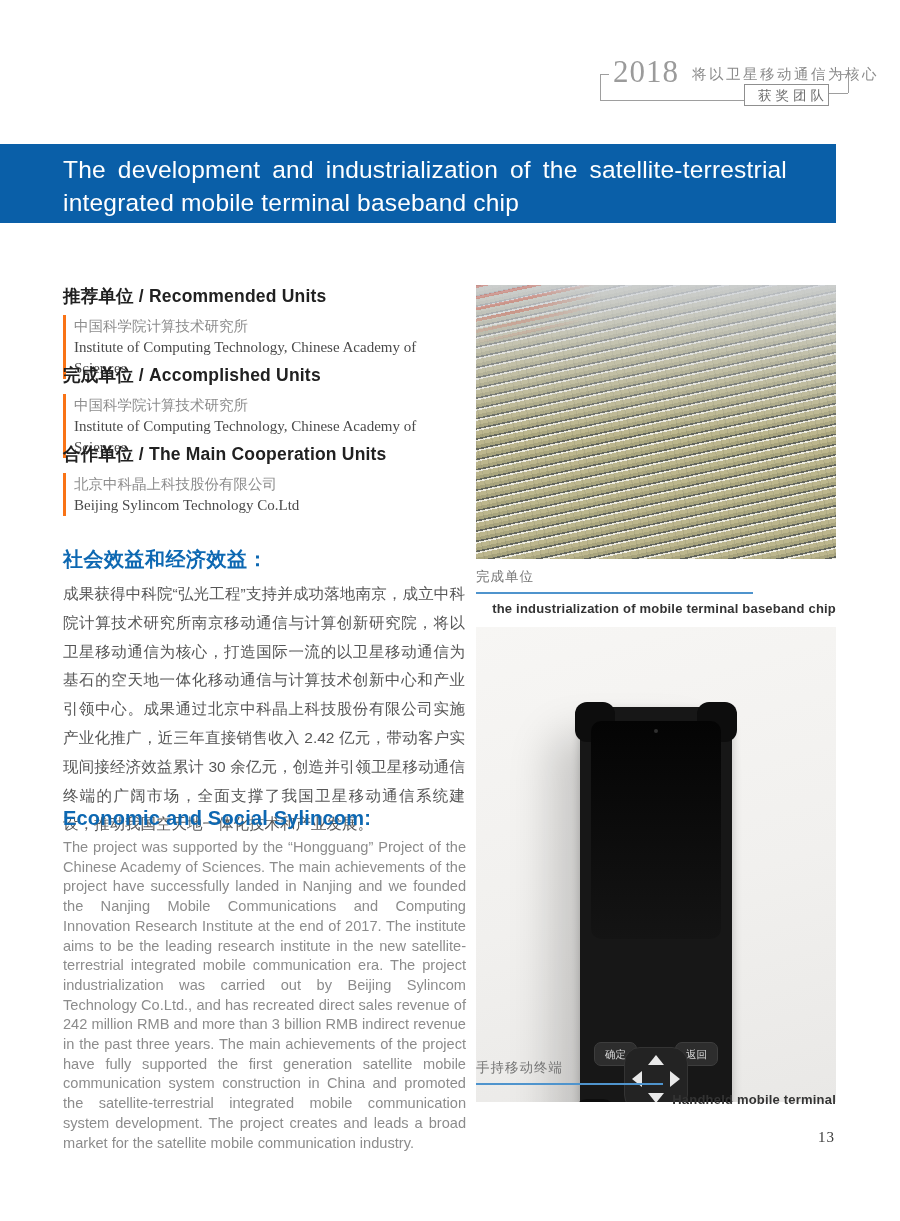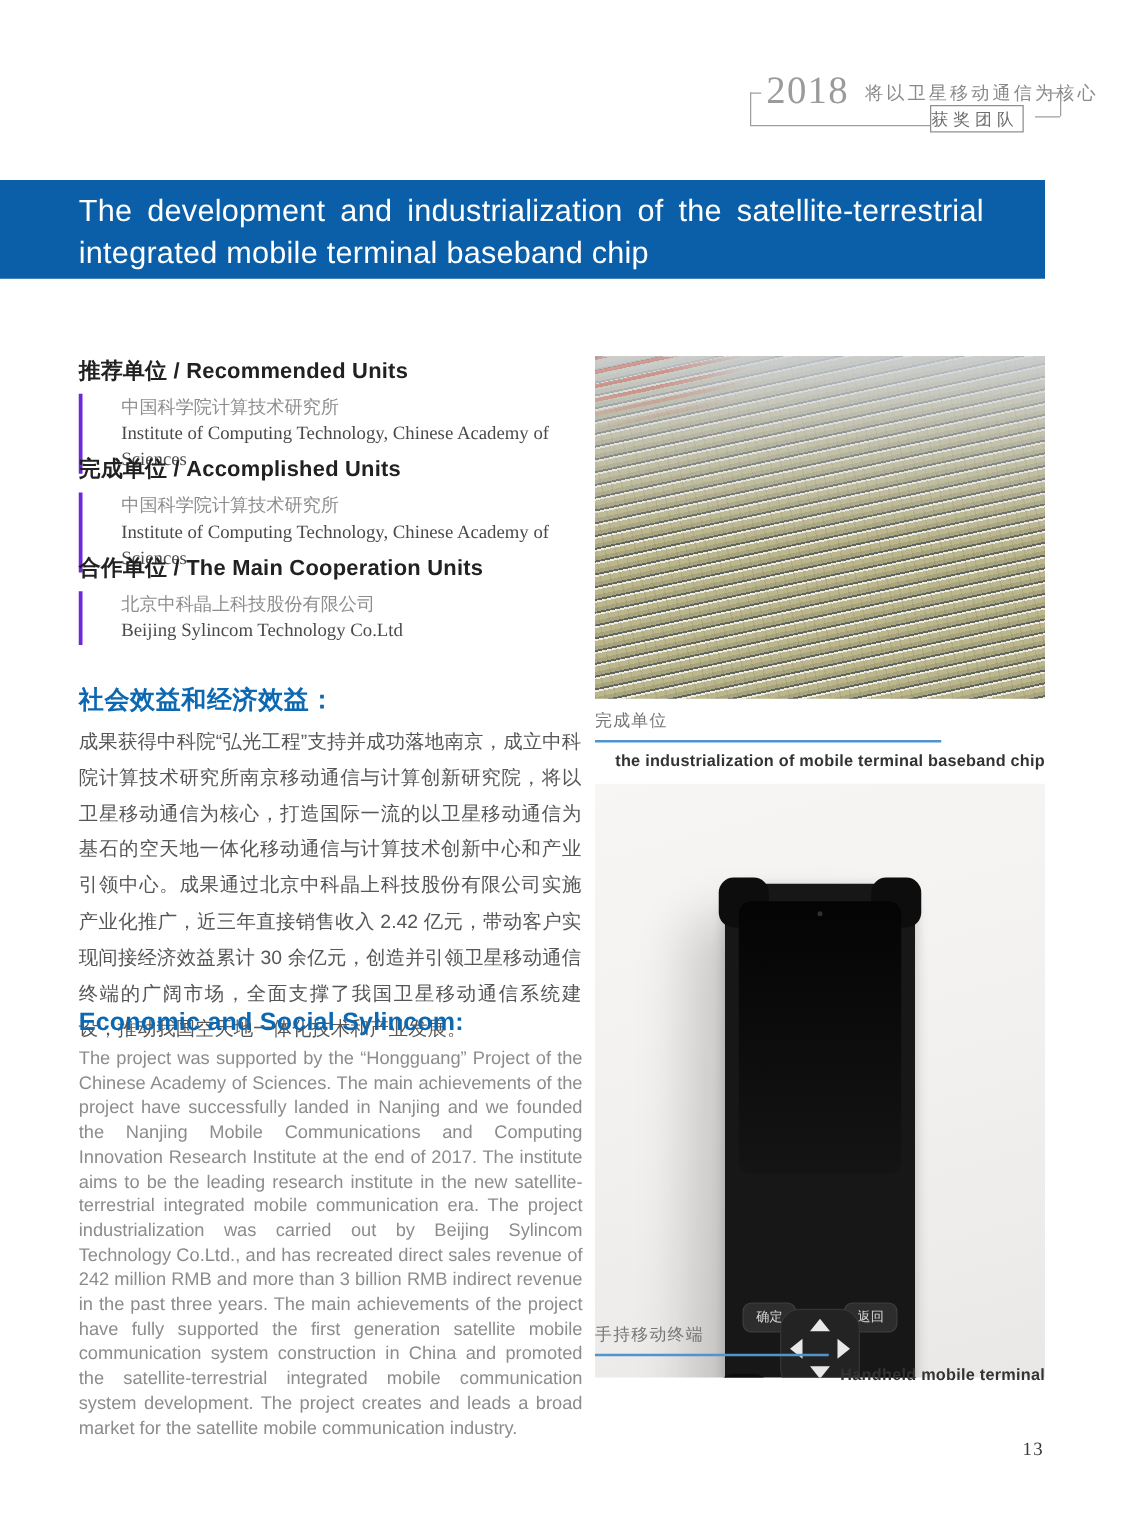--- a/index.html
+++ b/index.html
@@ -22,35 +22,35 @@
   }
   .hline { position:absolute; background:#9e9e9e; height:1px; }
   .vline { position:absolute; background:#9e9e9e; width:1px; }
   .l-tick { left:0; top:18px; width:9px; }
   .l-vert { left:0; top:18px; height:26px; }
   .l-bottom { left:0; top:44px; width:144px; }
   .r-tick { left:238px; top:18px; width:10px; }
   .r-vert { left:248px; top:18px; height:19px; }
   .r-hline { left:228px; top:37px; width:20px; }
   .team-box {
-    position:absolute; left:144px; top:28px; width:75px; height:22px;
+    position:absolute; left:144px; top:28px; width:85px; height:22px;
     border:1px solid #8f8f8f; color:#6e6e6e; font-size:13.5px; letter-spacing:4px;
-    text-align:left; line-height:21px; white-space:nowrap; background:#fff;
+    text-align:right; line-height:21px; white-space:nowrap; background:#fff;
   }
 
   
   .banner { position:absolute; left:0; top:132px; width:836px; height:79px; background:#0a5fa8; }
   .banner-line { position:absolute; left:63px; width:724px; color:#ffffff; font-size:24.5px; letter-spacing:0.2px; }
   .banner-line.l1 { top:12px; text-align:justify; text-align-last:justify; }
   .banner-line.l2 { top:45px; }
 
   
   .unit { position:absolute; left:63px; width:402px; }
   .unit-heading { font-size:17.5px; font-weight:bold; color:#212121; letter-spacing:0.2px; }
-  .unit-body { margin-top:7px; border-left:3px solid #6d28d9; padding-left:31px; }
+  .unit-body { margin-top:7px; border-left:3px solid #f97316; padding-left:8px; }
   .unit-cn { font-size:14.5px; color:#8d8d8d; line-height:22px; }
   .unit-en { font-family:"Liberation Serif", serif; font-size:15px; color:#4a4a4a; line-height:21px; }
 
   .cn-benefits-heading {
     position:absolute; left:63px; top:534px; font-size:20px; font-weight:bold;
     color:#0d68b2; letter-spacing:0.5px;
   }
   .cn-benefits-body {
     position:absolute; left:63px; top:568px; width:402px;
     font-size:15.5px; color:#565656; line-height:28.8px; text-align:justify;
@@ -120,21 +120,21 @@
   .tri { position:absolute; width:0; height:0; }
   .t-up   { top:7px; left:50%; transform:translateX(-50%); border-left:8px solid transparent; border-right:8px solid transparent; border-bottom:10px solid #e9e9e9; }
   .t-down { bottom:7px; left:50%; transform:translateX(-50%); border-left:8px solid transparent; border-right:8px solid transparent; border-top:10px solid #e9e9e9; }
   .t-left { left:7px; top:50%; transform:translateY(-50%); border-top:8px solid transparent; border-bottom:8px solid transparent; border-right:10px solid #e9e9e9; }
   .t-right{ right:7px; top:50%; transform:translateY(-50%); border-top:8px solid transparent; border-bottom:8px solid transparent; border-left:10px solid #e9e9e9; }
   .handset { position:absolute; width:28px; height:13px; border-radius:0 0 14px 14px; }
   .call-green { left:13px; bottom:9px; border-bottom:4px solid #7d9c3a; }
   .call-red { right:13px; bottom:9px; border-bottom:4px solid #c14143; }
 
   .page-number {
-    position:absolute; left:818px; top:1140px;
+    position:absolute; left:818px; top:1117px;
     font-family:"Liberation Serif", serif; font-size:15px; color:#3a3a3a; letter-spacing:1px;
   }
 </style>
 </head>
 <body>
 
 <div class="page">
 
   <div class="award-header">
     <span class="hdr-year">2018</span>

